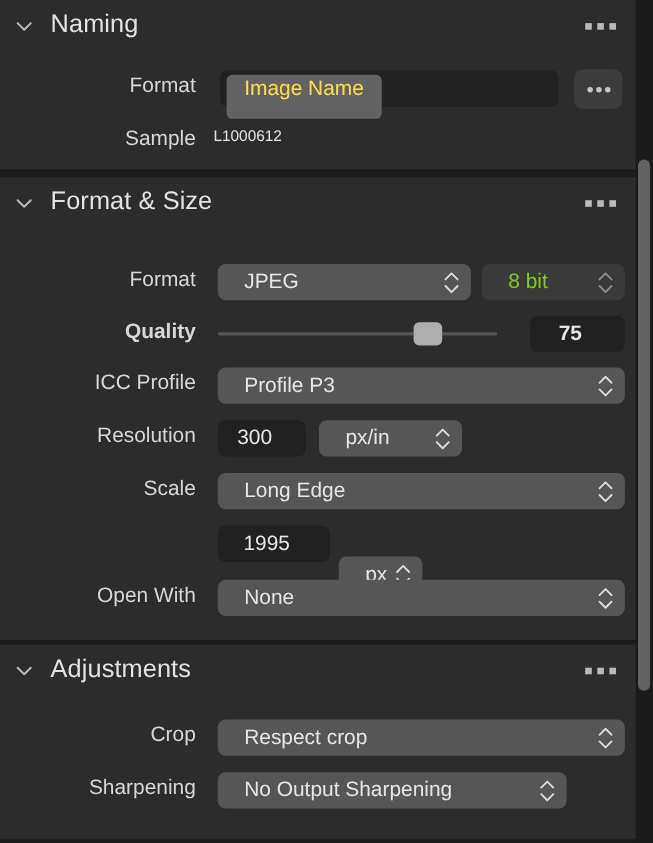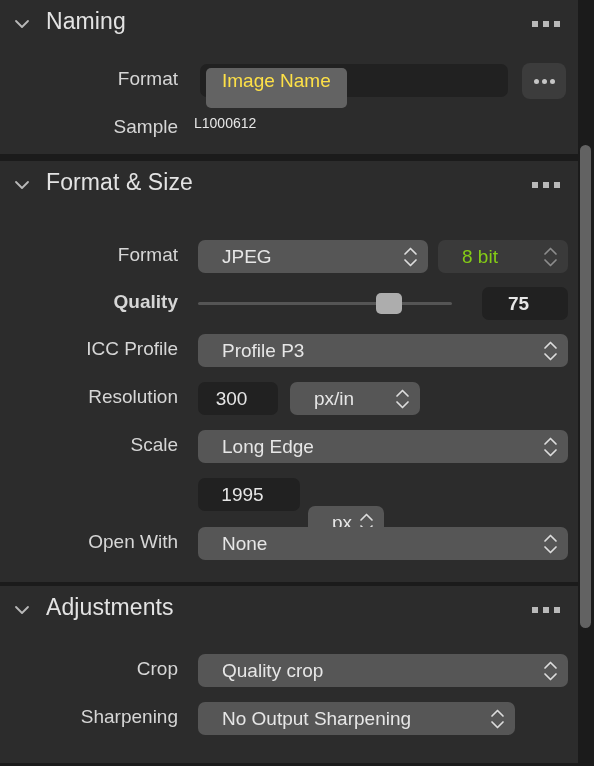--- a/index.html
+++ b/index.html
@@ -393,21 +393,21 @@
       <span class="sec-dots">
           <i></i>
           <i></i>
           <i></i>
         </span>
     </div>
 
     <div class="row" style="top:68px;">
       <span class="lbl">Crop</span>
       <div class="ctl popup" style="left:198px; top:0; width:370px;">
-        <span>Quality crop</span>
+        <span>Respect crop</span>
         <span class="stepper">
           <svg width="15" height="22" viewBox="0 0 15 22">
             <polyline points="2,8 7.5,2.5 13,8" fill="none" stroke="#dcdcdc" stroke-width="1.7" stroke-linecap="round" stroke-linejoin="round"></polyline>
             <polyline points="2,14 7.5,19.5 13,14" fill="none" stroke="#dcdcdc" stroke-width="1.7" stroke-linecap="round" stroke-linejoin="round"></polyline>
           </svg>
         </span>
       </div>
     </div>
 
     <div class="row" style="top:116px;">

